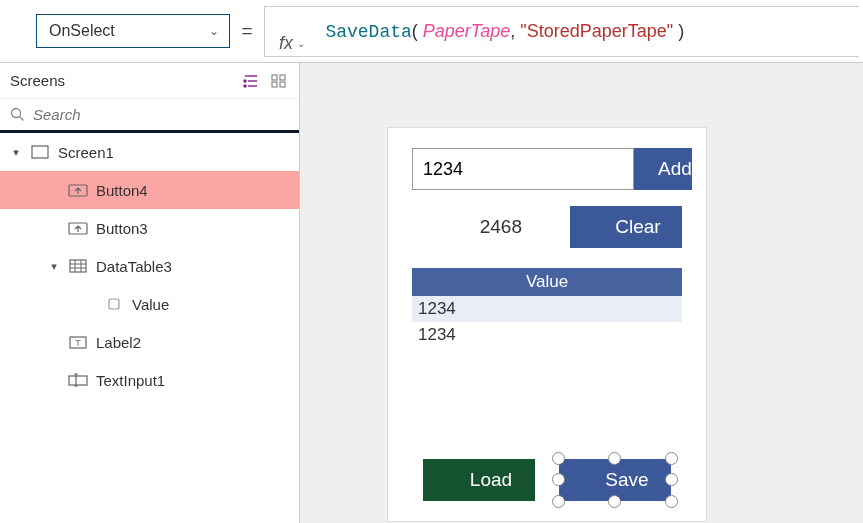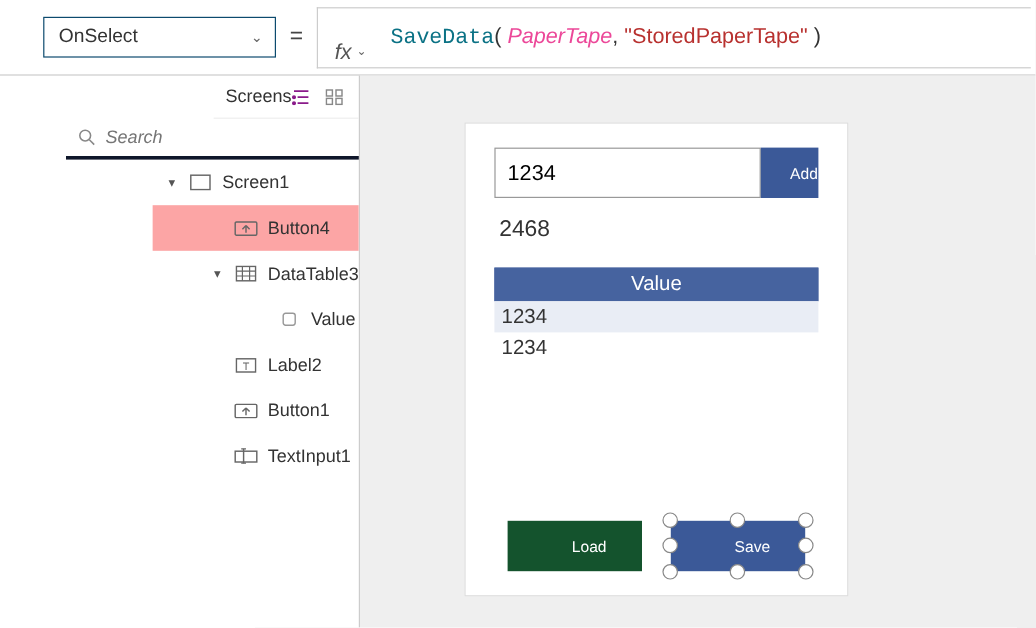--- a/index.html
+++ b/index.html
@@ -14,45 +14,45 @@
   .fx-box .chev { font-size: 10px; font-style: normal; margin-left: 4px; color:#666; }
   .formula-wrap { flex: 1; height: 51px; border: 1px solid #ccc; border-right:none; display: flex; align-items: center; padding: 0 14px; font-family: Consolas, monospace; font-size: 18px; }
   .fx-wrap { display:flex; align-items:flex-start;margin-top:24px; }
   .tk-func { color: #0b7285; font-family: Liberation Mono, monospace; }
   .tk-ident { color: #ec4899; font-style: italic; }
   .tk-string { color: #b8312f; }
   .tk-punc { color: #333; }
 
   
   .columns { display: flex; height: calc(100% - 63px); }
-  .leftpane { width: 300px; border-right: 1px solid #ccc; display: flex; flex-direction: column; align-items: flex-end; }
+  .leftpane { width: 300px; border-right: 1px solid #ccc; display: flex; flex-direction: column; }
   .leftpane-header { height: 36px; display:flex; align-items:center; justify-content:space-between; padding: 0 12px 0 10px; border-bottom: 1px solid #eee; }
   .leftpane-header .title { font-size: 15px; }
   .leftpane-header .tools { display:flex; gap:12px; color:#8a1a8a; }
   .search-row { height: 34px; display:flex; align-items:center; gap:8px; padding: 0 10px; color:#888; border-bottom:3px solid #0f172a; }
   .search-row input { border:none; outline:none; flex:1; font-size:15px; font-style: italic; color:#888; background:transparent; }
 
   .tree { overflow:auto; flex:1; padding-bottom:8px; }
   .tree-item { height: 38px; display:flex; align-items:center; gap:8px; padding-left: 10px; font-size:15px; cursor:default; }
   .tree-item.selected { background:#fca5a5; }
   .tree-item .caret { width:12px; display:inline-flex; justify-content:center; color:#555; font-size:11px; }
   .tree-item .icon { width:20px; height:16px; display:inline-flex; align-items:center; justify-content:center; }
   .tree-item .spacer-sm { width:12px; }
   .indent-1 { padding-left: 48px; }
   .indent-2 { padding-left: 84px; }
 
   
   .canvas-area { flex:1; background:#efefef; position:relative; }
-  .app-card { position:absolute; left:87px; top:39px; width:320px; height:395px; background:#fff; border:1px solid #ddd; padding: 20px 24px 20px 24px; }
+  .app-card { position:absolute; left:87px; top:64px; width:320px; height:395px; background:#fff; border:1px solid #ddd; padding: 20px 24px 20px 24px; }
 
   .row1 { display:flex; align-items:center; justify-content:space-between; }
   .text-input { width:222px; height:42px; border:1px solid #999; padding:0 10px; font-size:18px; }
-  .btn-primary { width:112px; height:42px; background:#3b5998; color:#fff; font-size:13px; border:none; display:flex; align-items:center; justify-content:center;padding-left:24px; }
+  .btn-primary { width:112px; height:42px; background:#3b5998; color:#fff; font-size:19px; border:none; display:flex; align-items:center; justify-content:center;padding-left:24px; }
   .btn-primary.alt { background:#14532d; }
-  .row2 { display:flex; align-items:center; justify-content:flex-start; margin-top:16px;gap:48px; }
+  .row2 { display:flex; align-items:center; justify-content:flex-end; margin-top:16px;gap:48px; }
   .label-val { font-size:19px; padding-left:4px; }
 
   .datatable { margin-top:20px; }
   .dt-header { height:28px; background:#46639f; color:#fff; display:flex; align-items:center; justify-content:center; font-size:17px; border:1px solid #46639f; }
   .dt-row { height:26px; display:flex; align-items:center; padding:0 6px; font-size:17px; }
   .dt-row.sel { background:#e9edf5; }
 
   .row-bottom { position:absolute; left:0; right:0; bottom:20px; display:flex; justify-content:center; gap:24px; }
 
   
@@ -140,20 +140,30 @@
           <span class="caret"></span>
           <span class="icon">
             <svg width="20" height="14" viewBox="0 0 20 14">
               <rect x="1" y="2" width="18" height="11" rx="1" fill="none" stroke="#666" stroke-width="1.2"></rect>
               <path d="M10 11 L10 5 M10 5 L7 8 M10 5 L13 8" fill="none" stroke="#666" stroke-width="1.2"></path>
             </svg>
           </span>
           <span>Button4</span>
         </div>
         <div class="tree-item indent-1">
+          <span class="caret"></span>
+          <span class="icon">
+            <svg width="20" height="14" viewBox="0 0 20 14">
+              <rect x="1" y="2" width="18" height="11" rx="1" fill="none" stroke="#666" stroke-width="1.2"></rect>
+              <path d="M10 11 L10 5 M10 5 L7 8 M10 5 L13 8" fill="none" stroke="#666" stroke-width="1.2"></path>
+            </svg>
+          </span>
+          <span>Button3</span>
+        </div>
+        <div class="tree-item indent-1">
           <span class="caret">▾</span>
           <span class="icon">
             <svg width="18" height="14" viewBox="0 0 18 14">
               <rect x="1" y="1" width="16" height="12" fill="none" stroke="#666" stroke-width="1.2"></rect>
               <line x1="1" y1="5" x2="17" y2="5" stroke="#666"></line>
               <line x1="1" y1="9" x2="17" y2="9" stroke="#666"></line>
               <line x1="6" y1="1" x2="6" y2="13" stroke="#666"></line>
               <line x1="12" y1="1" x2="12" y2="13" stroke="#666"></line>
             </svg>
           </span>
@@ -175,49 +185,40 @@
               <rect x="1" y="2" width="16" height="11" fill="none" stroke="#666" stroke-width="1.2"></rect>
               <text x="9" y="11" font-size="9" text-anchor="middle" fill="#666" font-family="Arial">T</text>
             </svg>
           </span>
           <span>Label2</span>
         </div>
         <div class="tree-item indent-1">
           <span class="caret"></span>
           <span class="icon">
             <svg width="20" height="14" viewBox="0 0 20 14">
-              <rect x="1" y="2" width="18" height="11" rx="1" fill="none" stroke="#666" stroke-width="1.2"></rect>
-              <path d="M10 11 L10 5 M10 5 L7 8 M10 5 L13 8" fill="none" stroke="#666" stroke-width="1.2"></path>
-            </svg>
-          </span>
-          <span>Button1</span>
-        </div>
-        <div class="tree-item indent-1">
-          <span class="caret"></span>
-          <span class="icon">
-            <svg width="20" height="14" viewBox="0 0 20 14">
               <rect x="1" y="3" width="18" height="9" fill="none" stroke="#666" stroke-width="1.2"></rect>
               <line x1="8" y1="1" x2="8" y2="13" stroke="#666" stroke-width="1.2"></line>
               <line x1="6" y1="1" x2="10" y2="1" stroke="#666"></line>
               <line x1="6" y1="13" x2="10" y2="13" stroke="#666"></line>
             </svg>
           </span>
           <span>TextInput1</span>
         </div>
       </div>
   </div>
 
   <div class="canvas-area">
     <div class="app-card">
       <div class="row1">
         <input class="text-input" value="1234" style="">
         <button class="btn-primary">Add</button>
       </div>
       <div class="row2">
         <span class="label-val">2468</span>
+        <button class="btn-primary">Clear</button>
       </div>
       <div class="datatable">
         <div class="dt-header">Value</div>
         <div id="dt-rows">
             <div class="dt-row sel">1234</div>
             <div class="dt-row">1234</div>
           </div>
       </div>
       <div class="row-bottom">
         <button class="btn-primary alt">Load</button>

